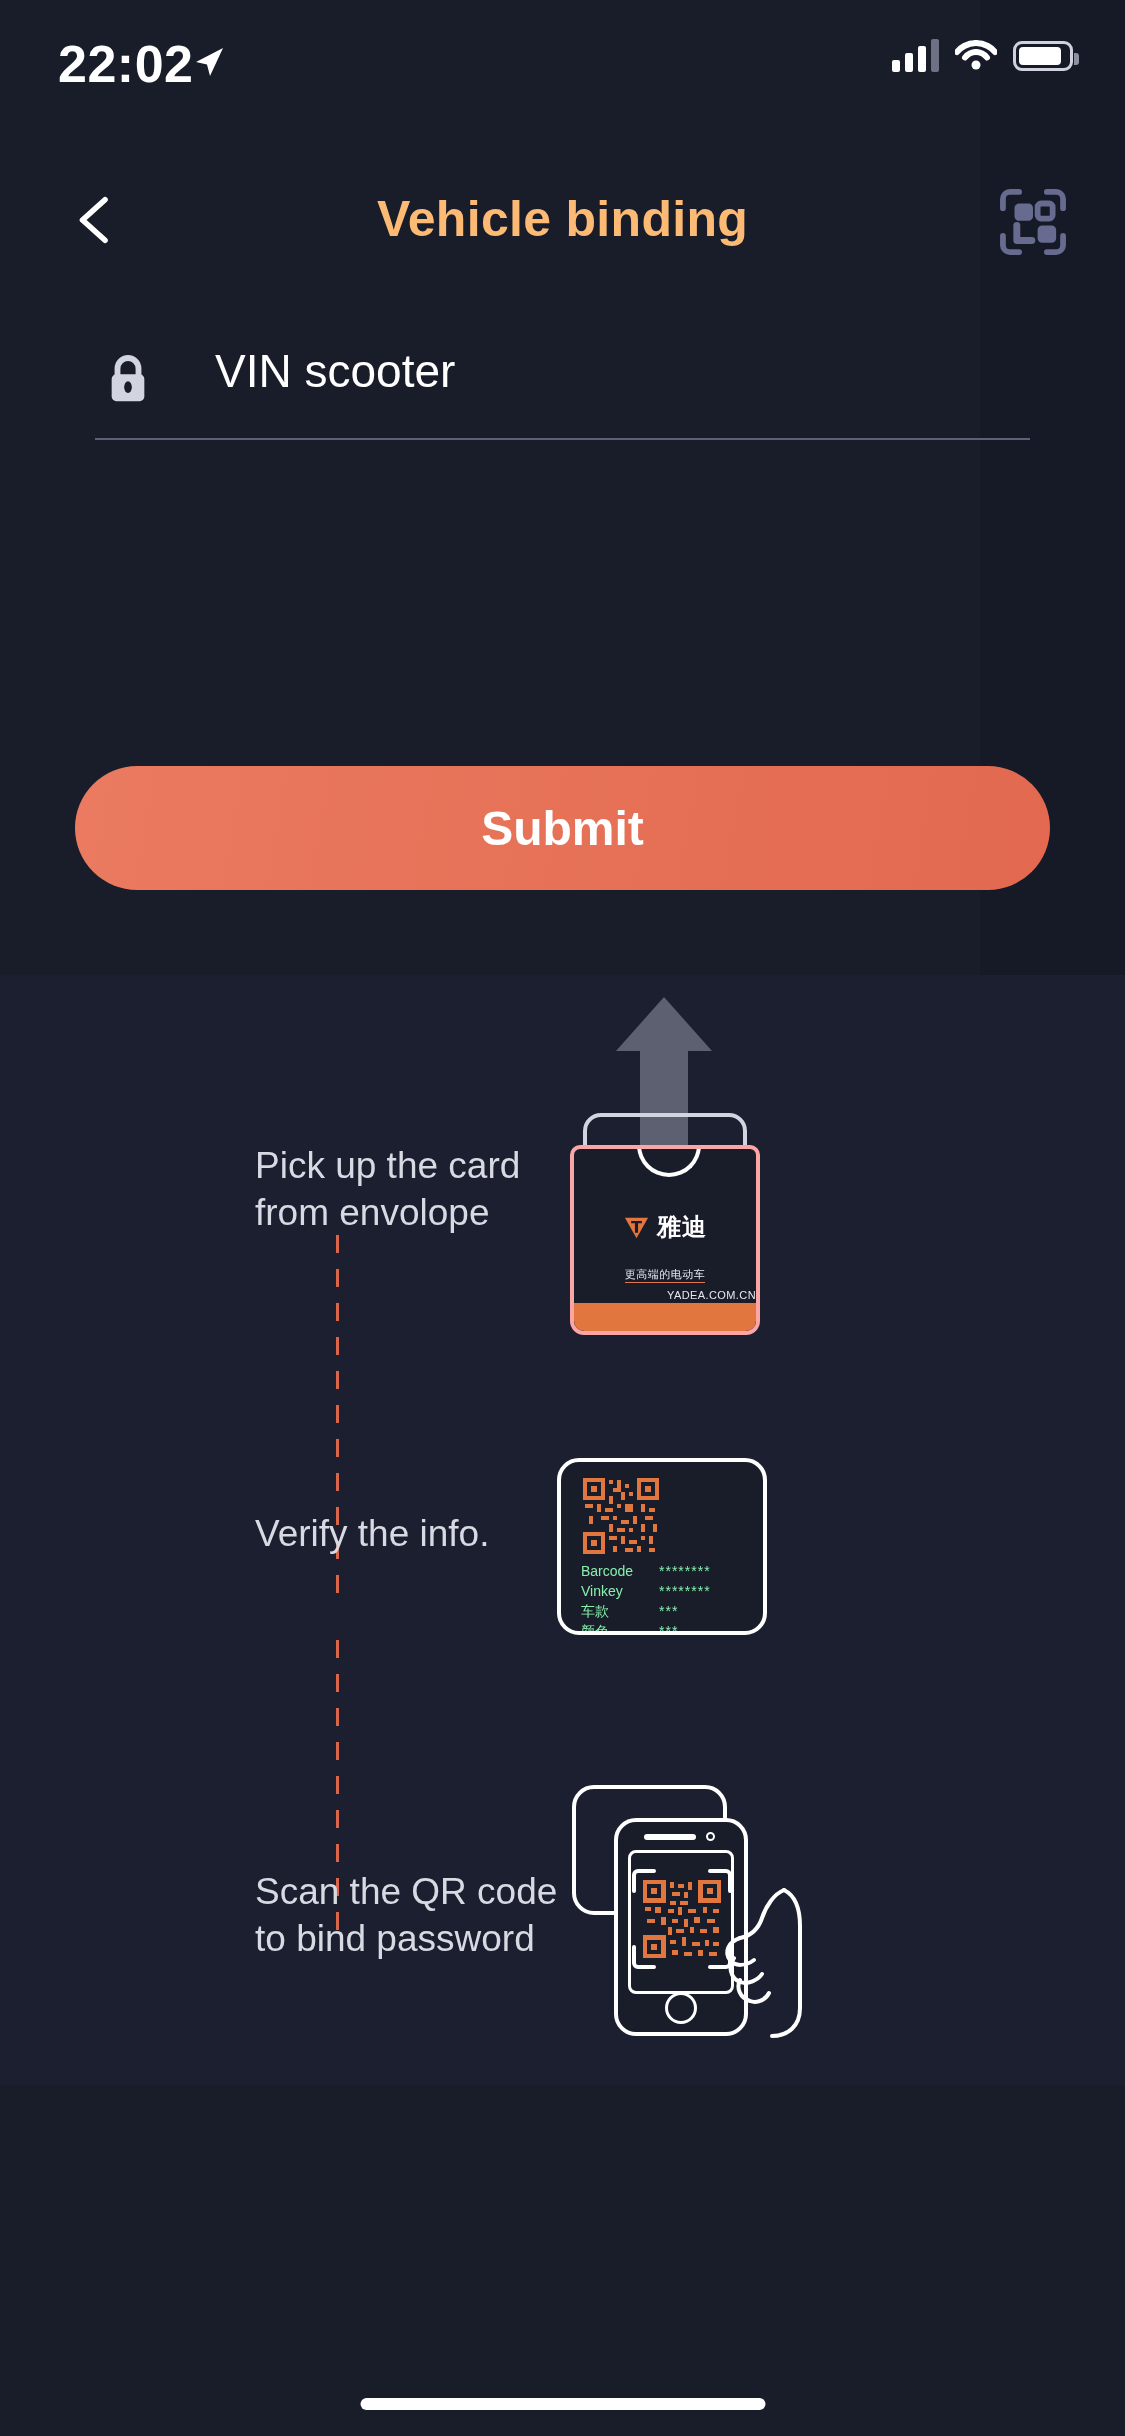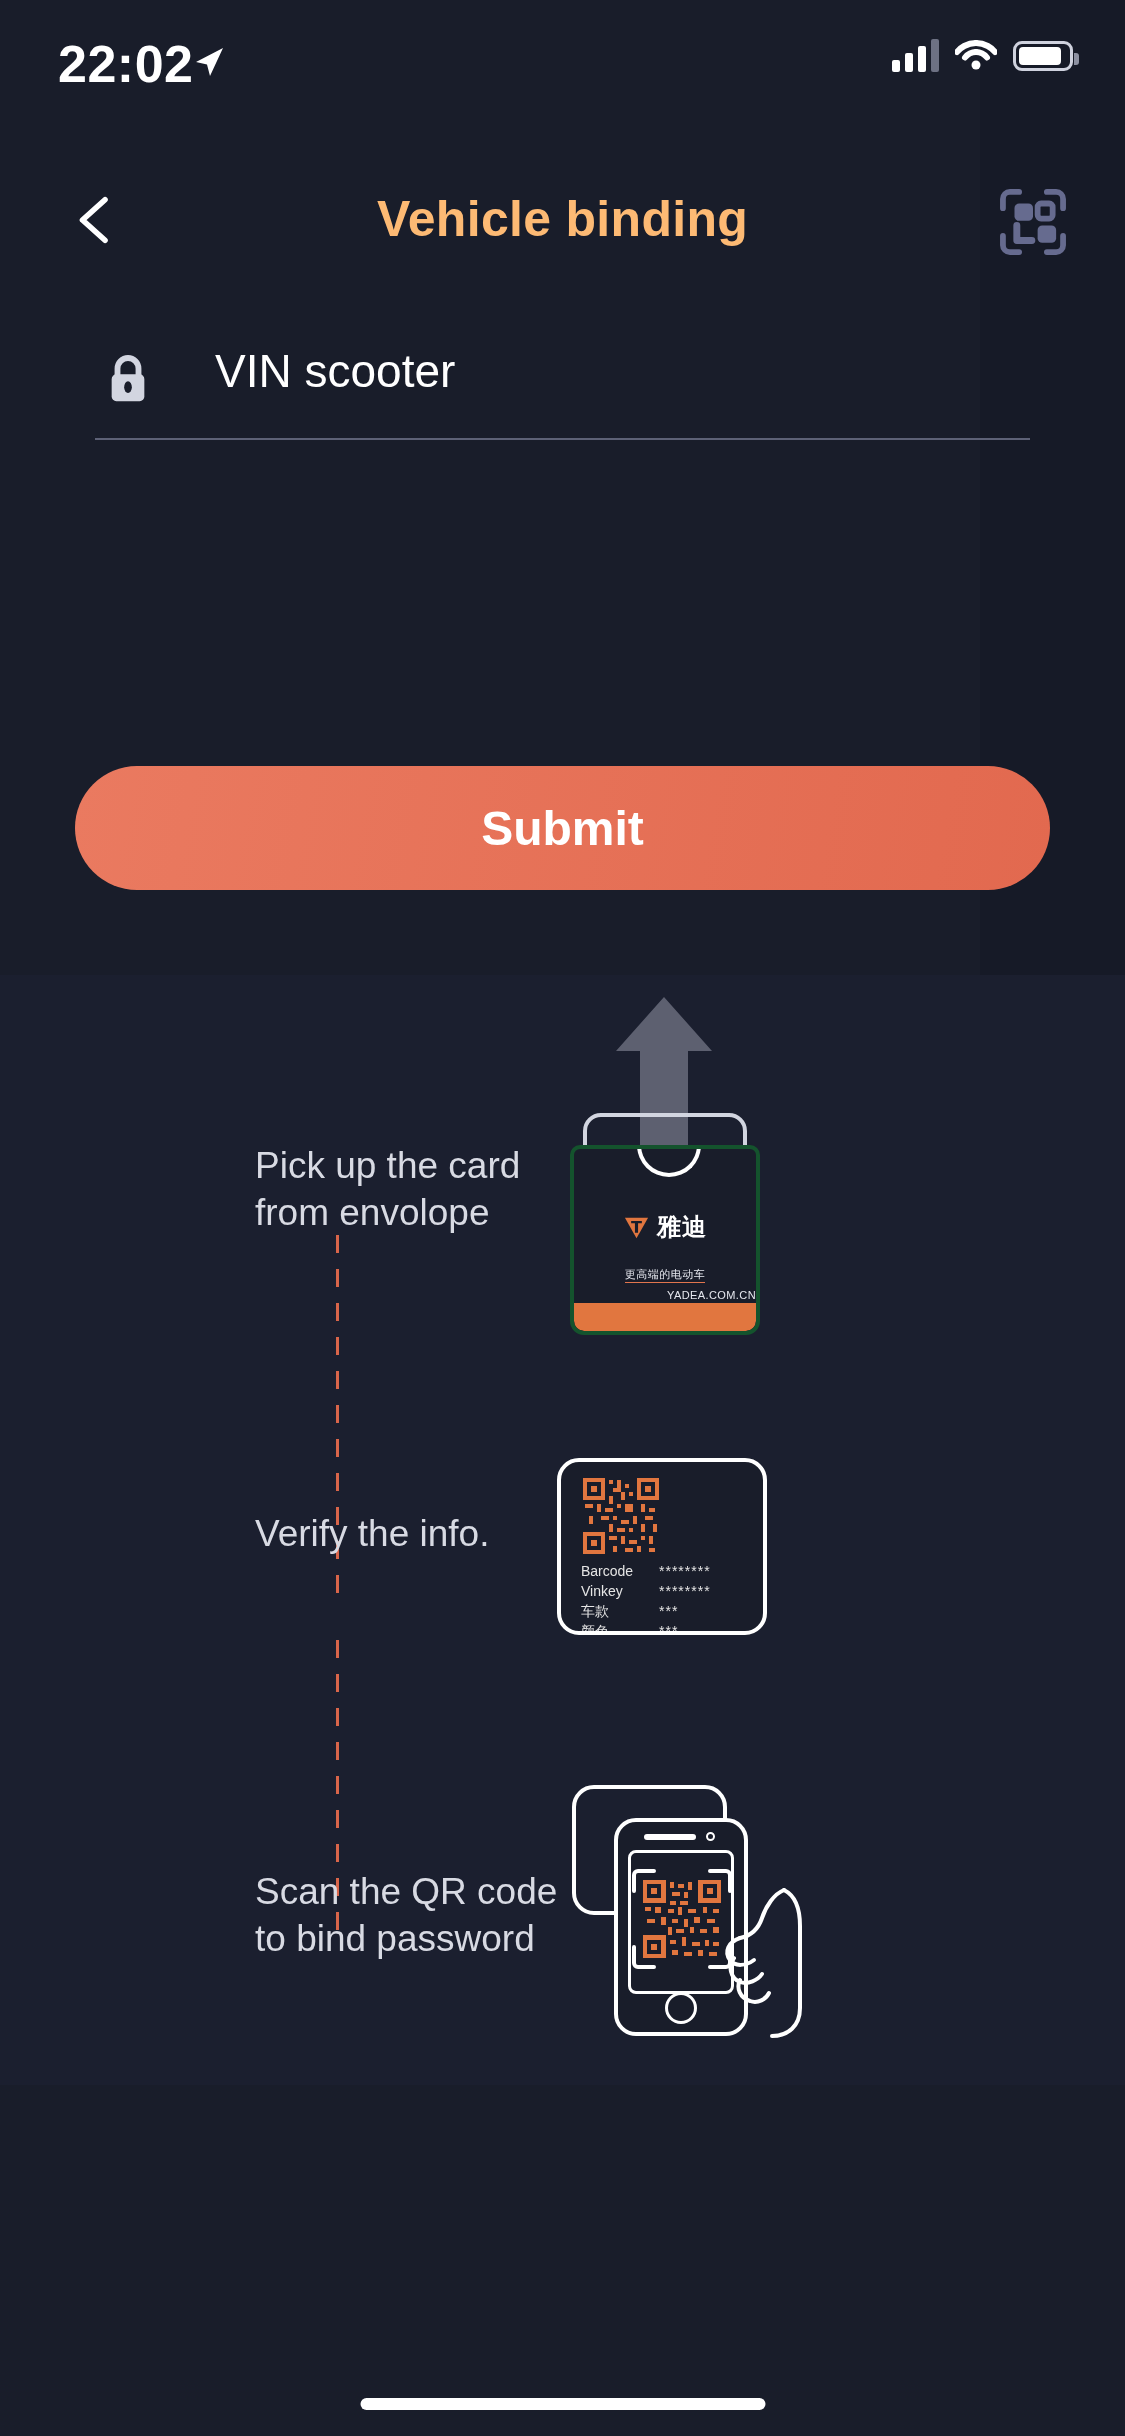--- a/index.html
+++ b/index.html
@@ -88,21 +88,21 @@
   .ill1{ position:absolute; left:570px; top:995px; width:190px; height:340px; }
   .ill1 .arrow{
     position:absolute; left:42px; top:0; width:104px; height:162px;
   }
   .ill1 .sleeve{
     position:absolute; left:13px; top:118px; width:164px; height:140px;
     border:4px solid #d2d5e0; border-radius:18px 18px 4px 4px; background:transparent;
   }
   .ill1 .card{
     position:absolute; left:0; top:150px; width:190px; height:190px;
-    border:4px solid #14532d; border-radius:10px 10px 14px 14px;
+    border:4px solid #fca5a5; border-radius:10px 10px 14px 14px;
     background:#191d2a; overflow:hidden;
   }
   .ill1 .notch{
     position:absolute; left:63px; top:-4px; width:64px; height:32px;
     border:4px solid #ffffff; border-top:none; border-radius:0 0 34px 34px;
     background:#191d2a;
   }
   .brand{
     position:absolute; left:0; right:0; top:62px;
     display:flex; align-items:center; justify-content:center; gap:7px;
@@ -123,21 +123,21 @@
     position:absolute; left:0; right:0; bottom:0; height:28px; background:#e1763f;
     border-radius:0 0 10px 10px;
   }
 
   
   .ill2{
     position:absolute; left:557px; top:1458px; width:210px; height:177px;
     border:4px solid #ffffff; border-radius:22px; background:#191d2a; overflow:hidden;
   }
   .qr-small{ position:absolute; left:22px; top:16px; width:76px; height:76px; }
-  .rows{ position:absolute; left:20px; top:100px; font-size:14px; line-height:1.42; color:#e5e5e5; }
+  .rows{ position:absolute; left:20px; top:100px; font-size:14px; line-height:1.42; color:#86efac; }
   .rows .r{ display:flex; }
   .rows .k{ width:78px; }
   .rows .v{ letter-spacing:1px; }
 
   
   .ill3{ position:absolute; left:552px; top:1770px; width:250px; height:280px; }
   .ill3 .ghost{
     position:absolute; left:20px; top:15px; width:155px; height:130px;
     border:4px solid #ffffff; border-radius:22px;
   }

